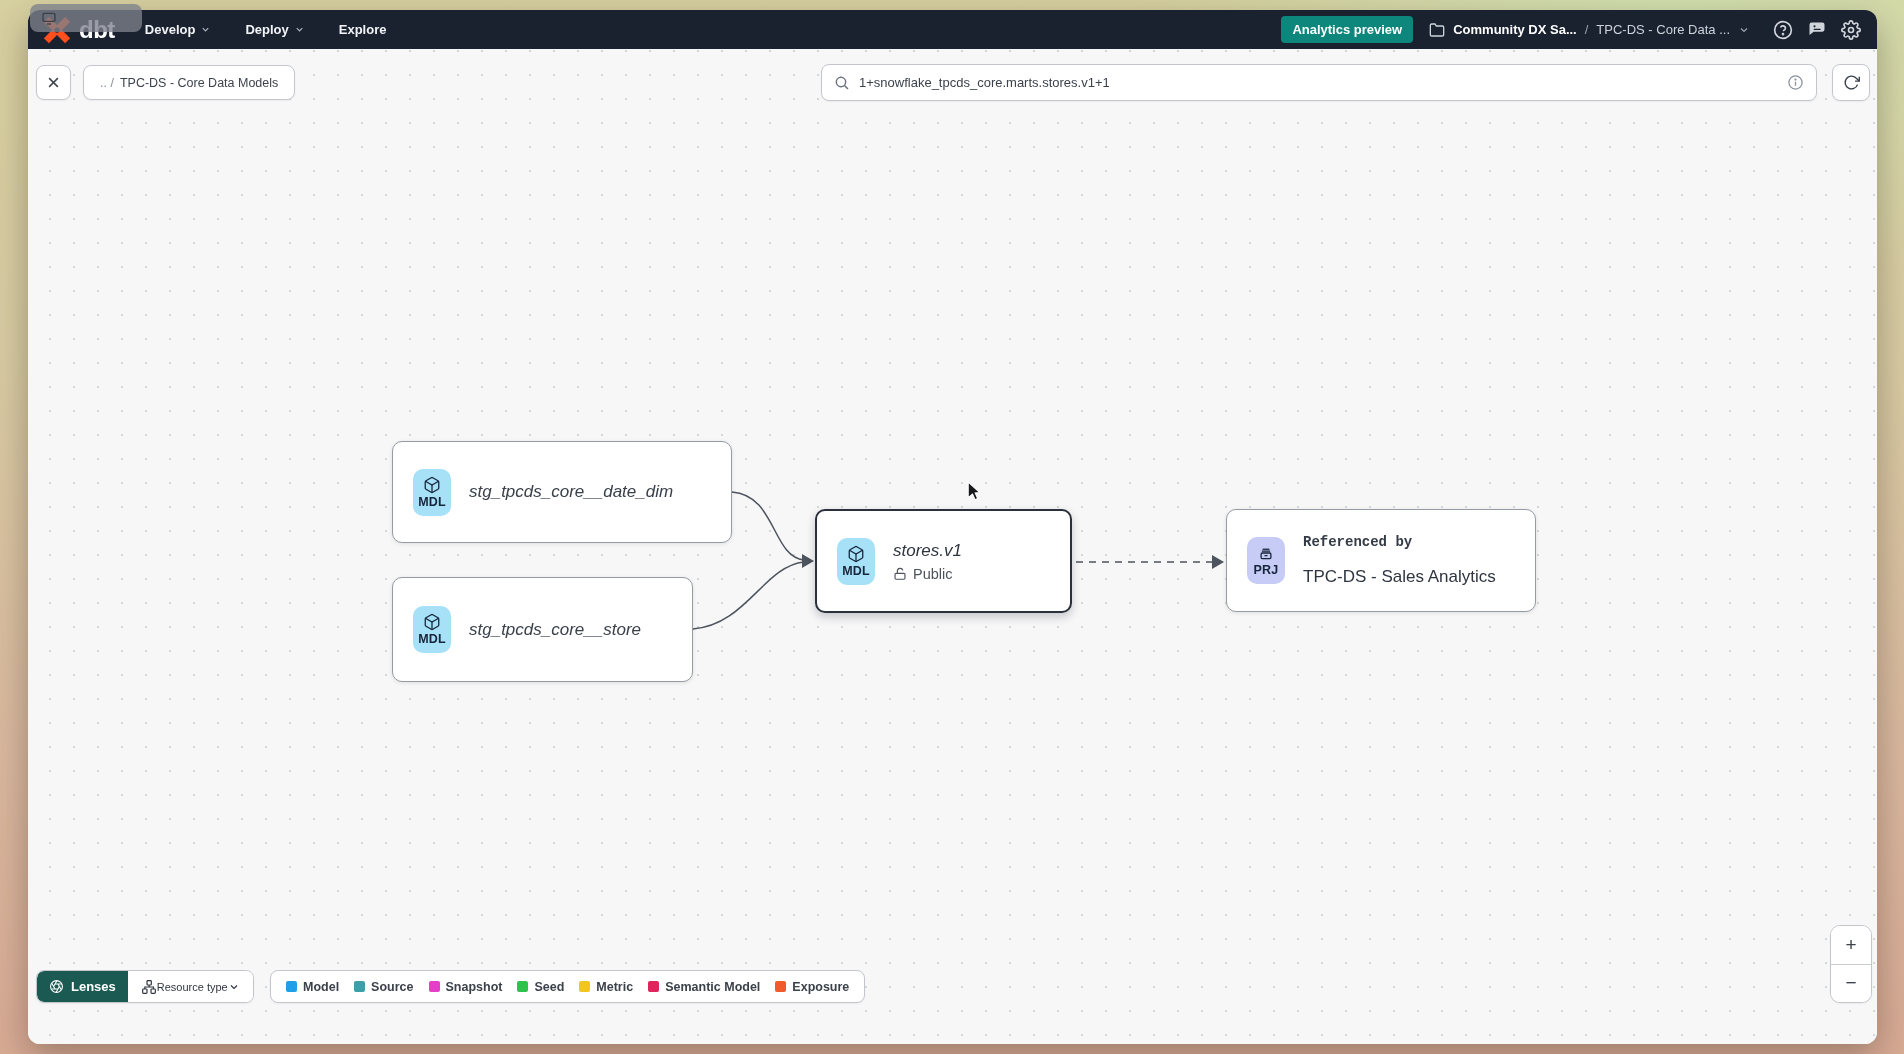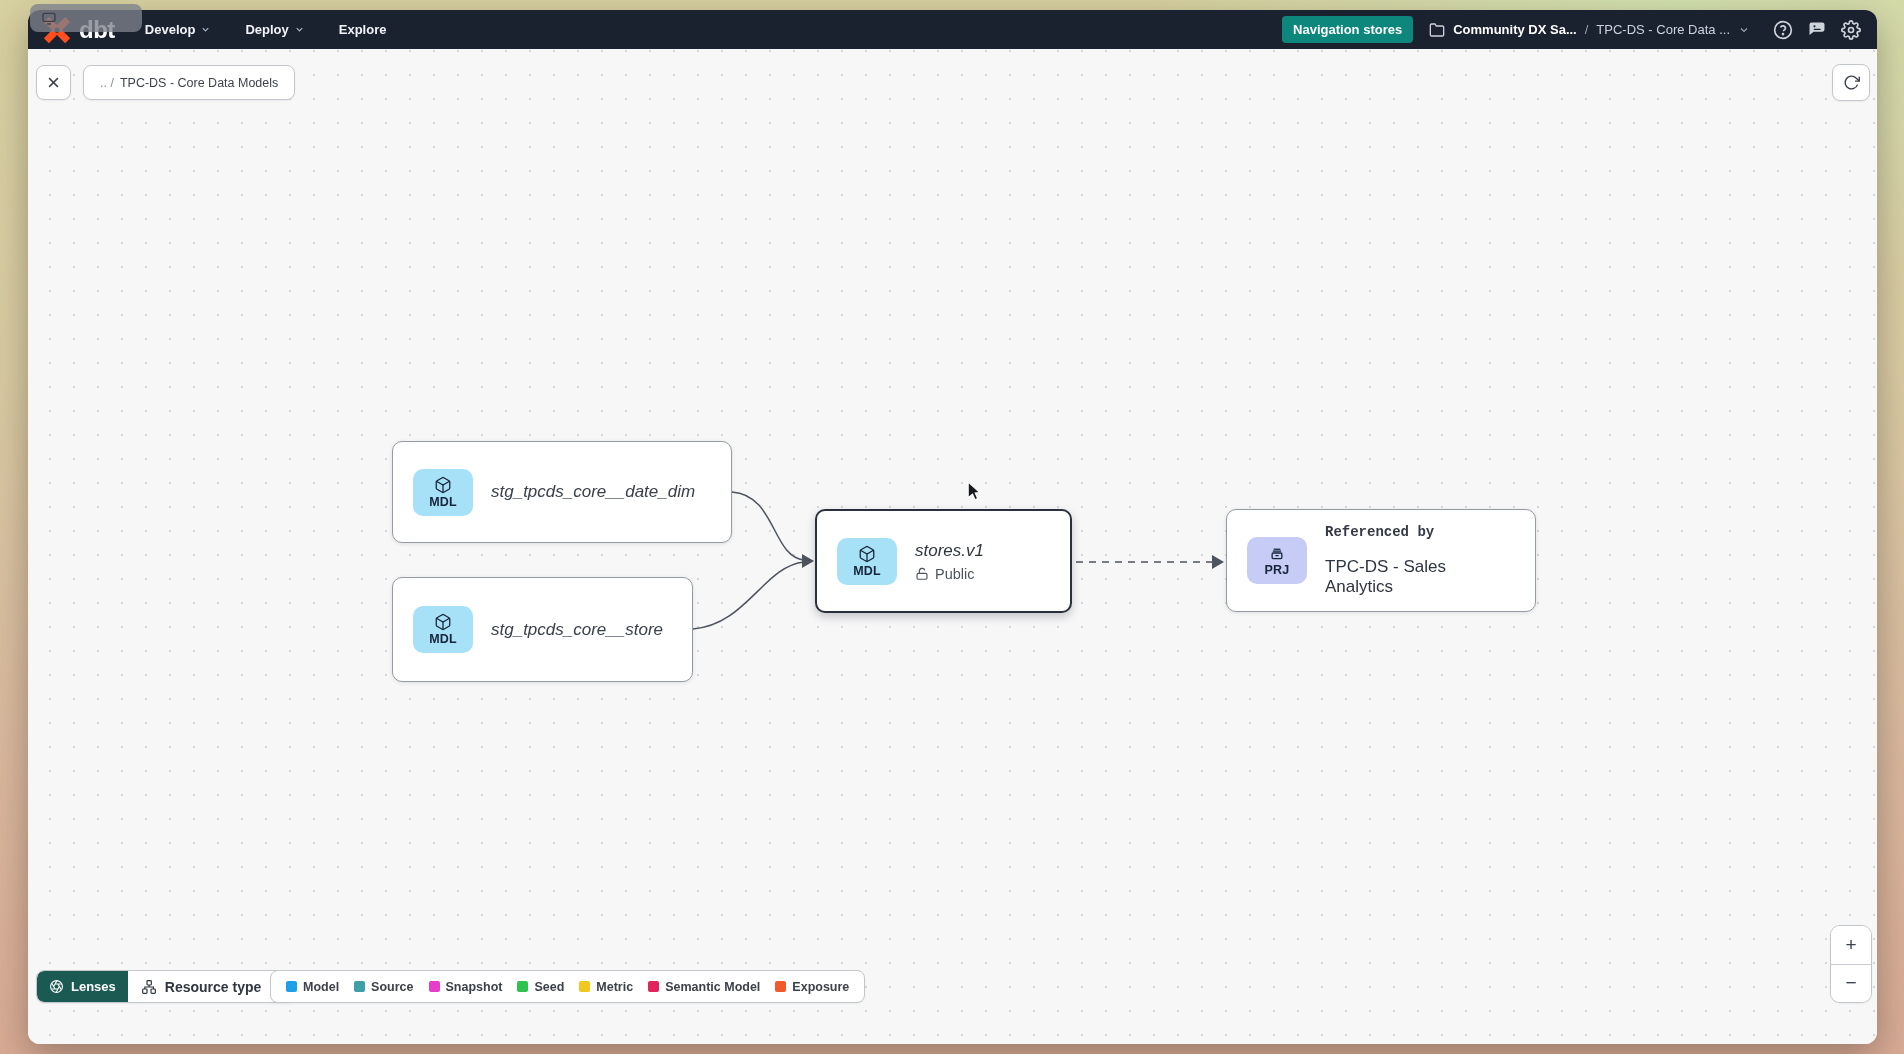--- a/index.html
+++ b/index.html
@@ -66,21 +66,21 @@
   }
   .refresh-btn { left:1804px; top:15px; width:38px; height:37px; }
   
   .node {
     position:absolute; background:#fff; border:1px solid #959ba4; border-radius:10px;
     display:flex; align-items:center; gap:18px; padding:0 20px; cursor:pointer;
     box-shadow:0 1px 4px rgba(0,0,0,.10);
   }
   .node.selected { border:2px solid #2b313c; box-shadow:0 4px 10px rgba(20,25,35,.22); }
   .badge {
-    width:60px; height:47px; border-radius:10px; flex:0 0 auto;
+    width:38px; height:47px; border-radius:10px; flex:0 0 auto;
     display:flex; flex-direction:column; align-items:center; justify-content:center; gap:1px;
   }
   .badge.mdl { background:#a7e1f8; }
   .badge.prj { background:#c6ccf6; }
   .badge .badge-label { font-size:12.5px; font-weight:700; color:#16253a; letter-spacing:.2px; }
   .node-title { font-size:17px; color:#39404a;font-style:italic; }
   .node-sub { display:flex; align-items:center; gap:6px; margin-top:5px; font-size:14.5px; color:#4d545e; }
   .node-col { display:flex; flex-direction:column; justify-content:center; }
   .ref-caption { font-size:14px; font-weight:700; color:#343b46; margin-bottom:17px;font-family:Liberation Mono, monospace; }
   .ref-title { font-size:17px; color:#2e3540; }
@@ -88,22 +88,22 @@
   .lenses-group {
     position:absolute; left:8px; top:921px; height:33px; display:flex; align-items:stretch;
     border-radius:8px; background:#fff; border:1px solid #c3c7cc; overflow:hidden;
     box-shadow:0 1px 2px rgba(0,0,0,.05);
   }
   .lenses-seg {
     background:#1a5a52; color:#fff; display:flex; align-items:center; gap:7px;
     padding:0 12px; font-size:13px; font-weight:700; cursor:pointer; border-radius:7px 0 0 7px;justify-content:flex-end;
   }
   .restype-seg {
-    display:flex; align-items:center; gap:8px; padding:0 13px; font-size:14px;
-    font-weight:700; color:#2f3640; cursor:pointer; background:#fff;
+    display:flex; align-items:center; padding:0 13px; font-size:11px;
+    font-weight:400; color:#2f3640; cursor:pointer; background:#fff;
   }
   .legend-pill {
     position:absolute; left:242px; top:921px; height:33px; padding:0 15px;
     background:#fff; border:1px solid #c3c7cc; border-radius:8px;
     display:flex; align-items:center; gap:15px; box-shadow:0 1px 2px rgba(0,0,0,.05);
   }
   .legend-item { display:flex; align-items:center; gap:6px; font-size:12.5px; font-weight:600; color:#3c424b; }
   .swatch { width:11px; height:11px; border-radius:2px; flex:0 0 auto; }
   .zoom-ctrl {
     position:absolute; left:1802px; top:876px; width:42px; height:78px;
@@ -153,21 +153,21 @@
           <span>Deploy</span>
           <svg width="11" height="11" viewBox="0 0 24 24" fill="none" stroke="#aeb5c0" stroke-width="2.6">
               <polyline points="6 9 12 15 18 9"></polyline>
             </svg>
         </div>
         <div class="nav-menu">
           <span>Explore</span>
         </div>
       </nav>
       <div class="nav-right">
-        <span class="preview-badge">Navigation stores</span>
+        <span class="preview-badge">Analytics preview</span>
         <div class="nav-breadcrumb">
           <svg width="16" height="16" viewBox="0 0 24 24" fill="none" stroke="#cdd3db" stroke-width="2">
             <path d="M22 19a2 2 0 0 1-2 2H4a2 2 0 0 1-2-2V5a2 2 0 0 1 2-2h5l2 3h9a2 2 0 0 1 2 2z"></path>
           </svg>
           <span class="account">Community DX Sa...</span>
           <span class="sep">/</span>
           <span class="project">TPC-DS - Core Data ...</span>
           <svg width="12" height="12" viewBox="0 0 24 24" fill="none" stroke="#9aa2ae" stroke-width="2.4">
               <polyline points="6 9 12 15 18 9"></polyline>
             </svg>
@@ -209,20 +209,32 @@
 
       <button class="tool-btn close-btn">
         <svg width="15" height="15" viewBox="0 0 24 24" fill="none" stroke="#3d434d" stroke-width="2.4">
             <line x1="5" y1="5" x2="19" y2="19"></line>
             <line x1="19" y1="5" x2="5" y2="19"></line>
           </svg>
       </button>
       <div class="crumb-pill">
         <span class="prefix">.. /</span>
         <span class="name">TPC-DS - Core Data Models</span>
+      </div>
+      <div class="search-box">
+        <svg width="16" height="16" viewBox="0 0 24 24" fill="none" stroke="#6b7280" stroke-width="2.2">
+            <circle cx="10.5" cy="10.5" r="7"></circle>
+            <line x1="15.7" y1="15.7" x2="21" y2="21"></line>
+          </svg>
+        <input type="text" value="1+snowflake_tpcds_core.marts.stores.v1+1" style="">
+        <svg width="17" height="17" viewBox="0 0 24 24" fill="none" stroke="#8a919b" stroke-width="1.8">
+            <circle cx="12" cy="12" r="9.3"></circle>
+            <line x1="12" y1="11" x2="12" y2="16.5"></line>
+            <circle cx="12" cy="7.8" r="0.7" fill="#8a919b"></circle>
+          </svg>
       </div>
       <button class="tool-btn refresh-btn">
         <svg width="17" height="17" viewBox="0 0 24 24" fill="none" stroke="#3d434d" stroke-width="2">
             <polyline points="23 4 23 10 17 10"></polyline>
             <path d="M20.49 15a9 9 0 1 1-2.12-9.36L23 10"></path>
           </svg>
       </button>
 
       <div class="node" style="left:364px; top:392px; width:340px; height:102px;">
         <div class="badge mdl">

